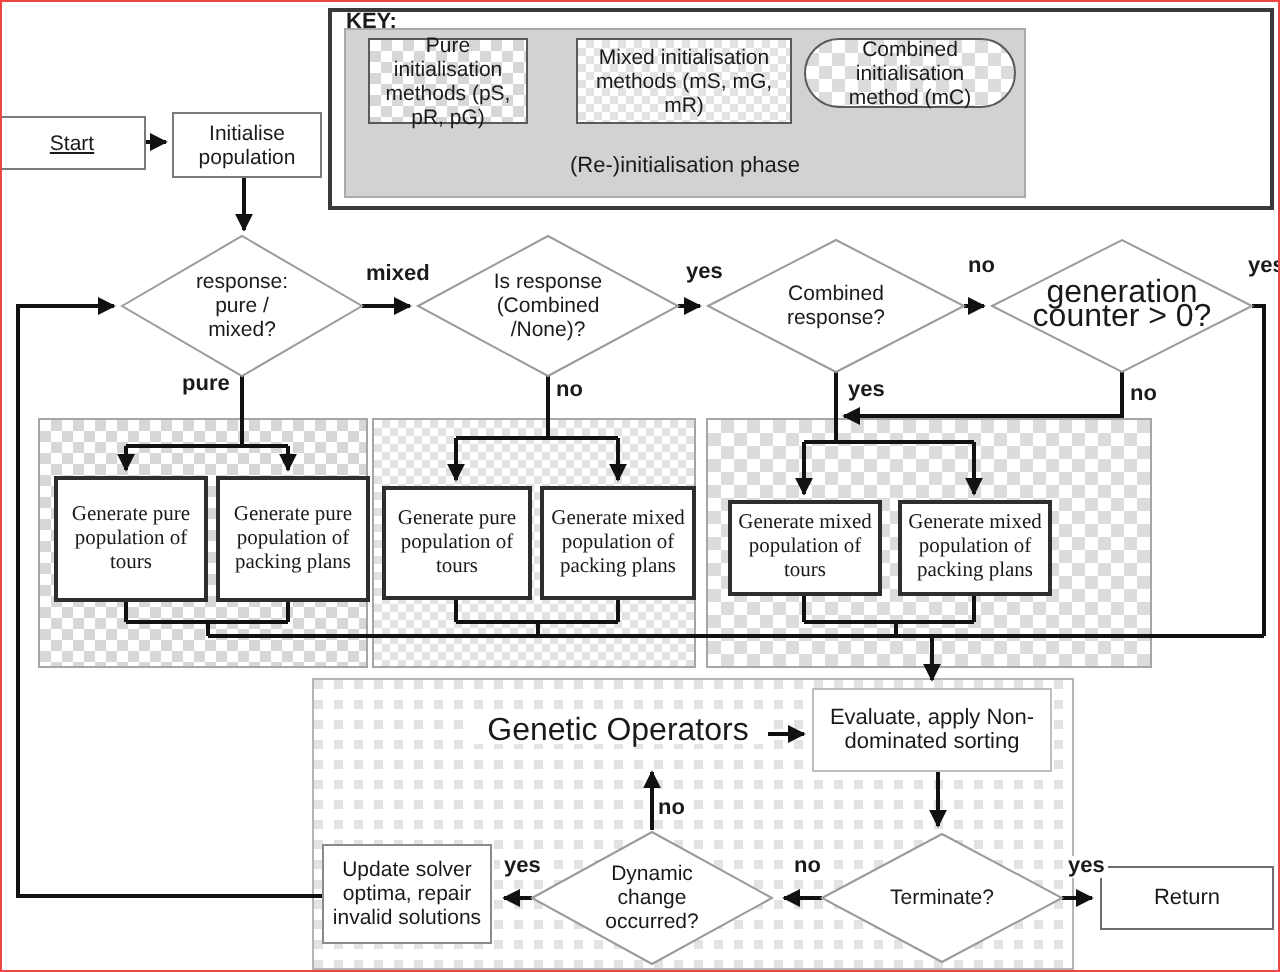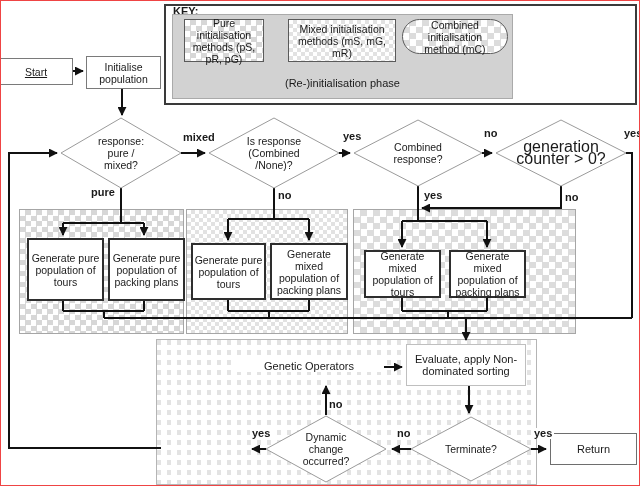--- a/index.html
+++ b/index.html
@@ -20,21 +20,21 @@
   .pat-mixed{background-color:#fff;
     background-image:conic-gradient(#e2e2e2 25%, #ffffff 0 50%, #e2e2e2 0 75%, #ffffff 0);
     background-size:8px 8px;}
   .pat-combined{background-color:#fff;
     background-image:conic-gradient(#dcdcdc 25%, #ffffff 0 50%, #dcdcdc 0 75%, #ffffff 0);
     background-size:13px 13px;}
   .pat-evolution{background-color:#fff;
     background-image:conic-gradient(at 45% 45%, #0000 75%, #e3e3e3 0);
     background-size:10px 10px;}
   .section{box-sizing:border-box;border:1px solid #a6a6a6;}
-  .flowbox{box-sizing:border-box;border:2px solid #2e2e2e;background:#fff;font-size:10.5px;}
+  .flowbox{box-sizing:border-box;border:2px solid #2e2e2e;background:#fff;font-size:10.5px;font-family:Liberation Serif, serif;}
   .graybox{box-sizing:border-box;border:1px solid #7a7a7a;background:#fff;font-size:10.5px;}
   .keyitem{box-sizing:border-box;border:1px solid #5a5a5a;font-size:10.5px;}
   .elabel{font-weight:bold;font-size:11px;line-height:11px;}
   .wbg{background:#fff;padding:0 2px;}
   svg{position:absolute;left:0;top:0;}
 </style>
 </head>
 <body>
 
 <div id="canvas">
@@ -135,23 +135,26 @@
   <div class="abs ctext flowbox" style="left:269px;top:242px;width:78px;height:57px;">Generate mixed
 population of
 packing plans</div>
   <div class="abs ctext flowbox" style="left:363px;top:249px;width:77px;height:48px;">Generate mixed
 population of
 tours</div>
   <div class="abs ctext flowbox" style="left:448px;top:249px;width:77px;height:48px;">Generate mixed
 population of
 packing plans</div>
 
-  <div class="abs ctext wbg" style="left:233px;top:359px;width:146px;font-size:11px;">Genetic Operators</div>
+  <div class="abs ctext wbg" style="left:233px;top:359px;width:146px;font-size:16px;">Genetic Operators</div>
   <div class="abs ctext" style="left:405px;top:343px;width:120px;height:42px;background:#fff;border:1px solid #bfbfbf;box-sizing:border-box;font-size:11px;">Evaluate, apply Non-
 dominated sorting</div>
+  <div class="abs ctext" style="left:160px;top:421px;width:85px;height:50px;background:#fff;border:1px solid #8a8a8a;box-sizing:border-box;font-size:10.5px;">Update solver
+optima, repair
+invalid solutions</div>
   <div class="abs ctext" style="left:549px;top:432px;width:87px;height:32px;background:#fff;border:1px solid #6e6e6e;box-sizing:border-box;font-size:11px;">Return</div>
 
   <div class="abs elabel" style="left:182px;top:131px;">mixed</div>
   <div class="abs elabel" style="left:90px;top:186px;">pure</div>
   <div class="abs elabel" style="left:342px;top:130px;">yes</div>
   <div class="abs elabel" style="left:277px;top:189px;">no</div>
   <div class="abs elabel" style="left:483px;top:127px;">no</div>
   <div class="abs elabel" style="left:423px;top:189px;">yes</div>
   <div class="abs elabel" style="left:564px;top:191px;">no</div>
   <div class="abs elabel" style="left:623px;top:127px;">yes</div>

